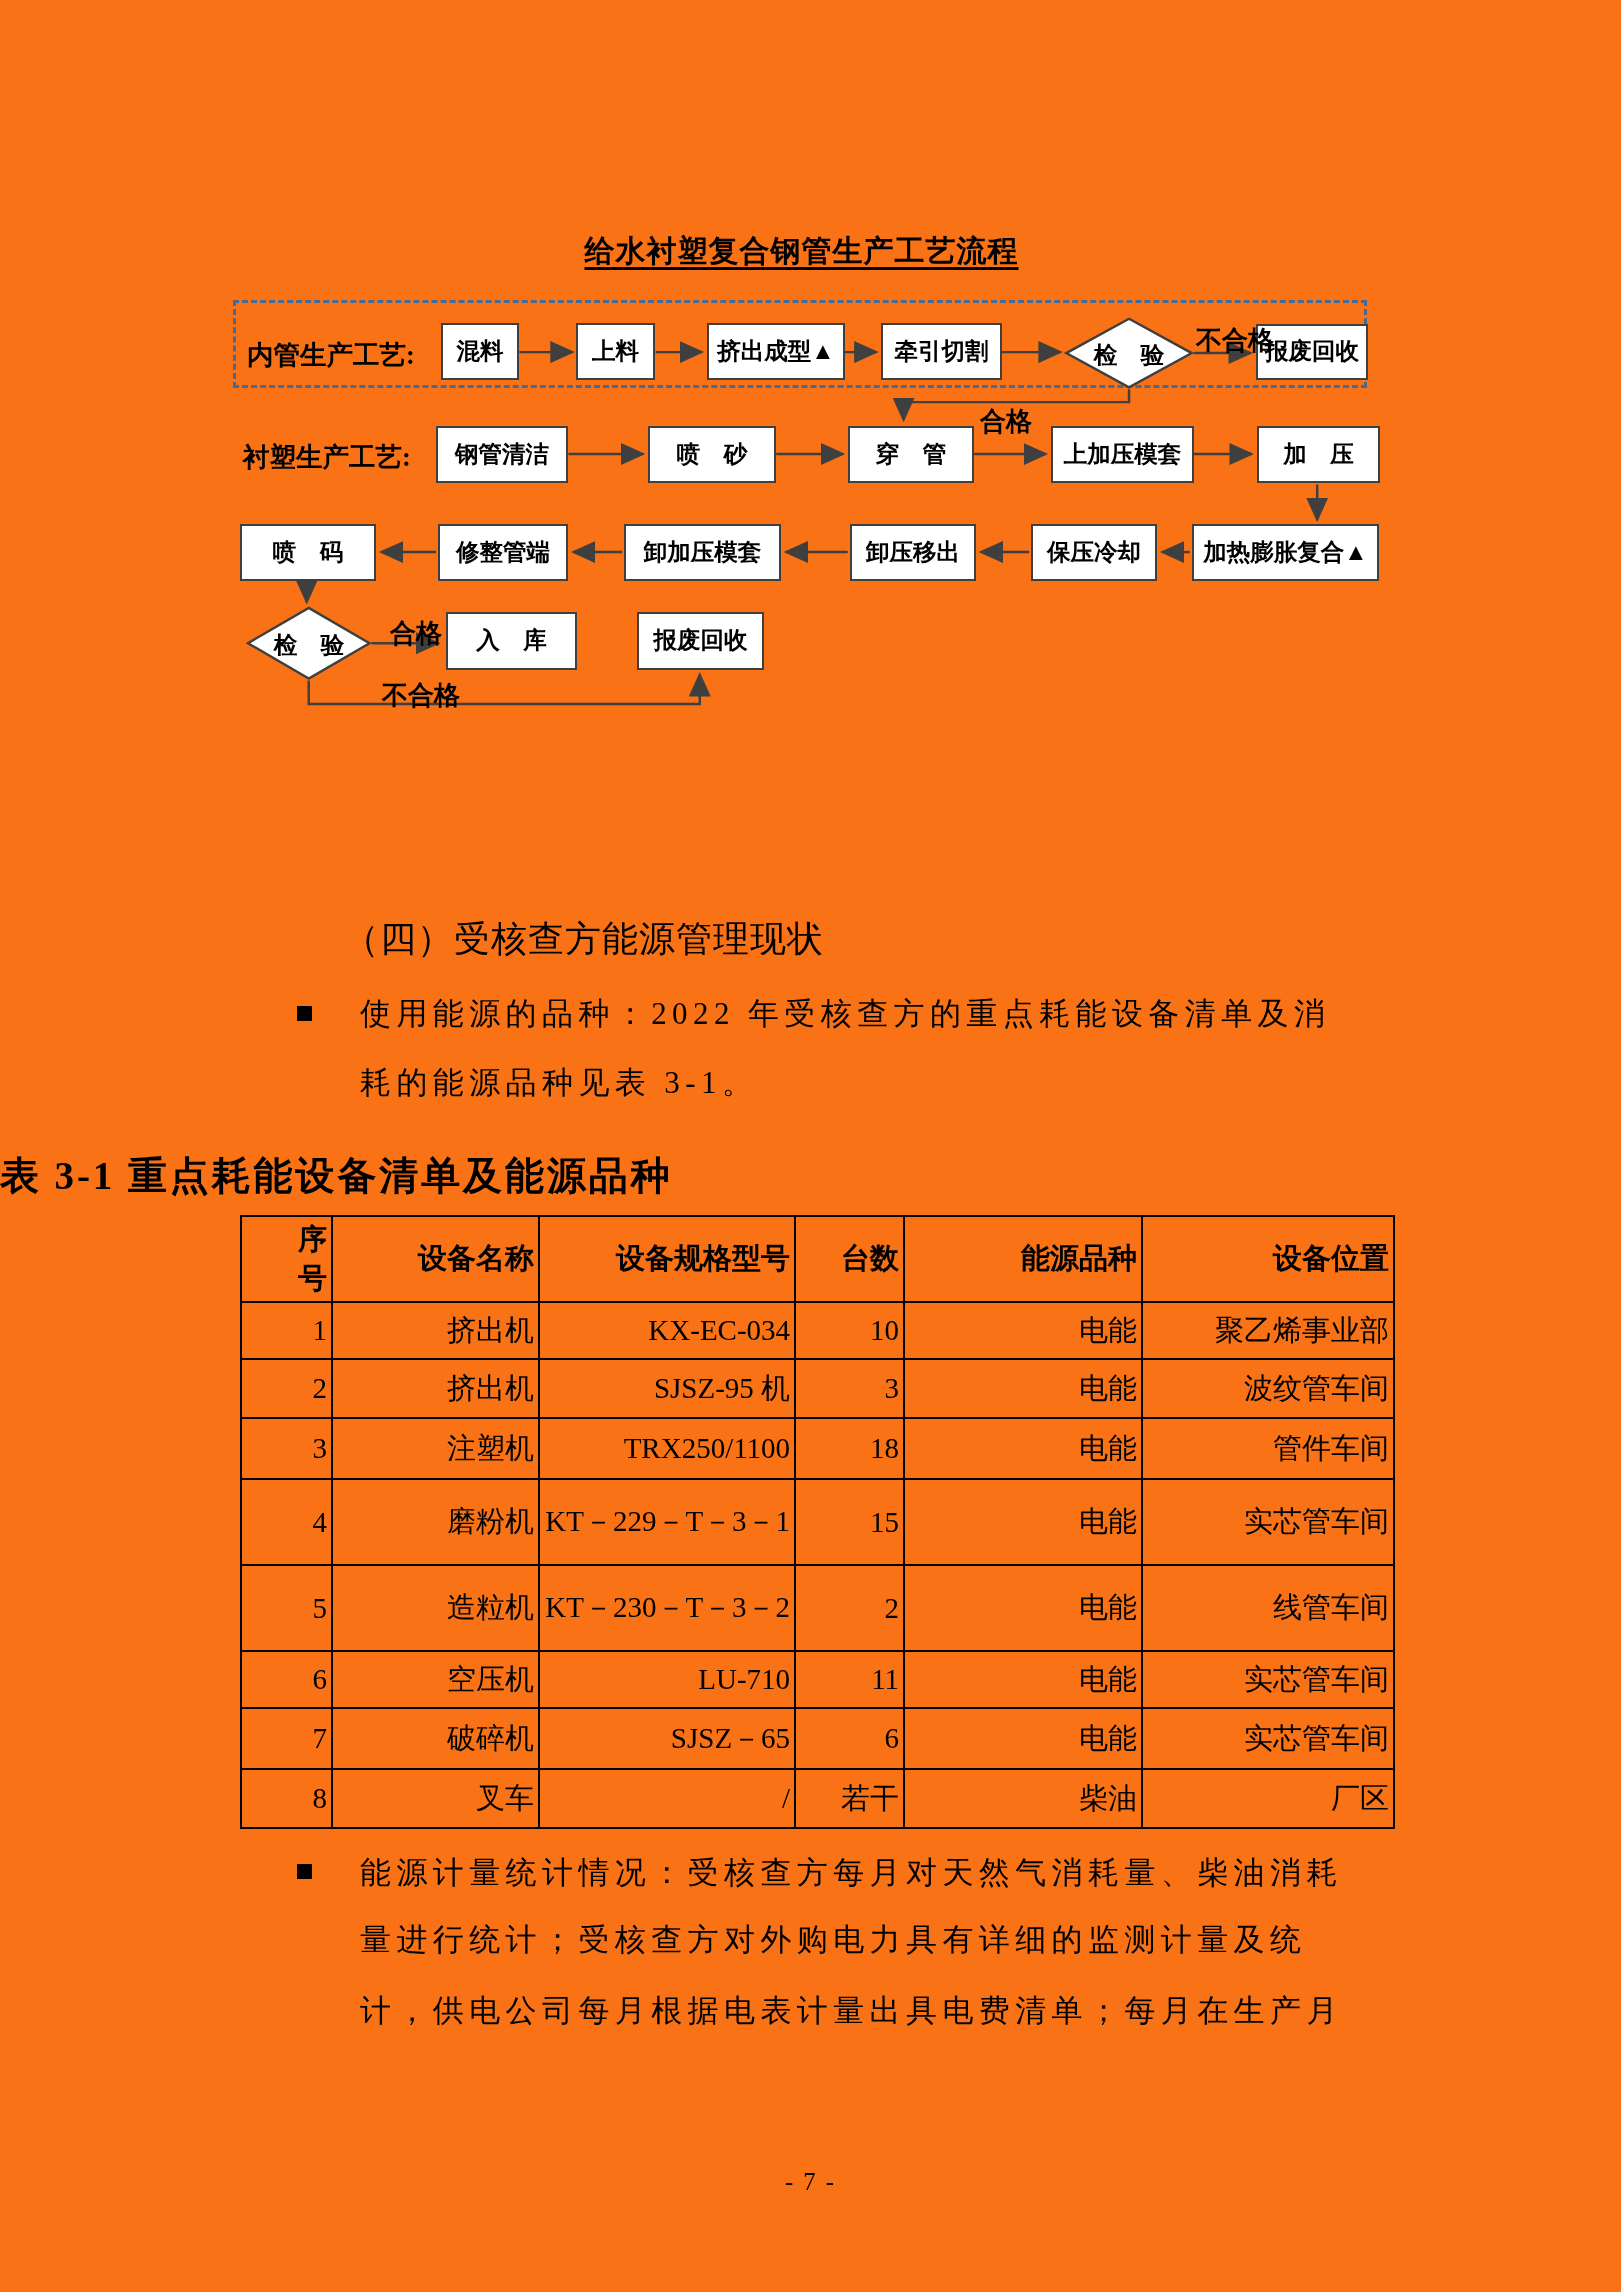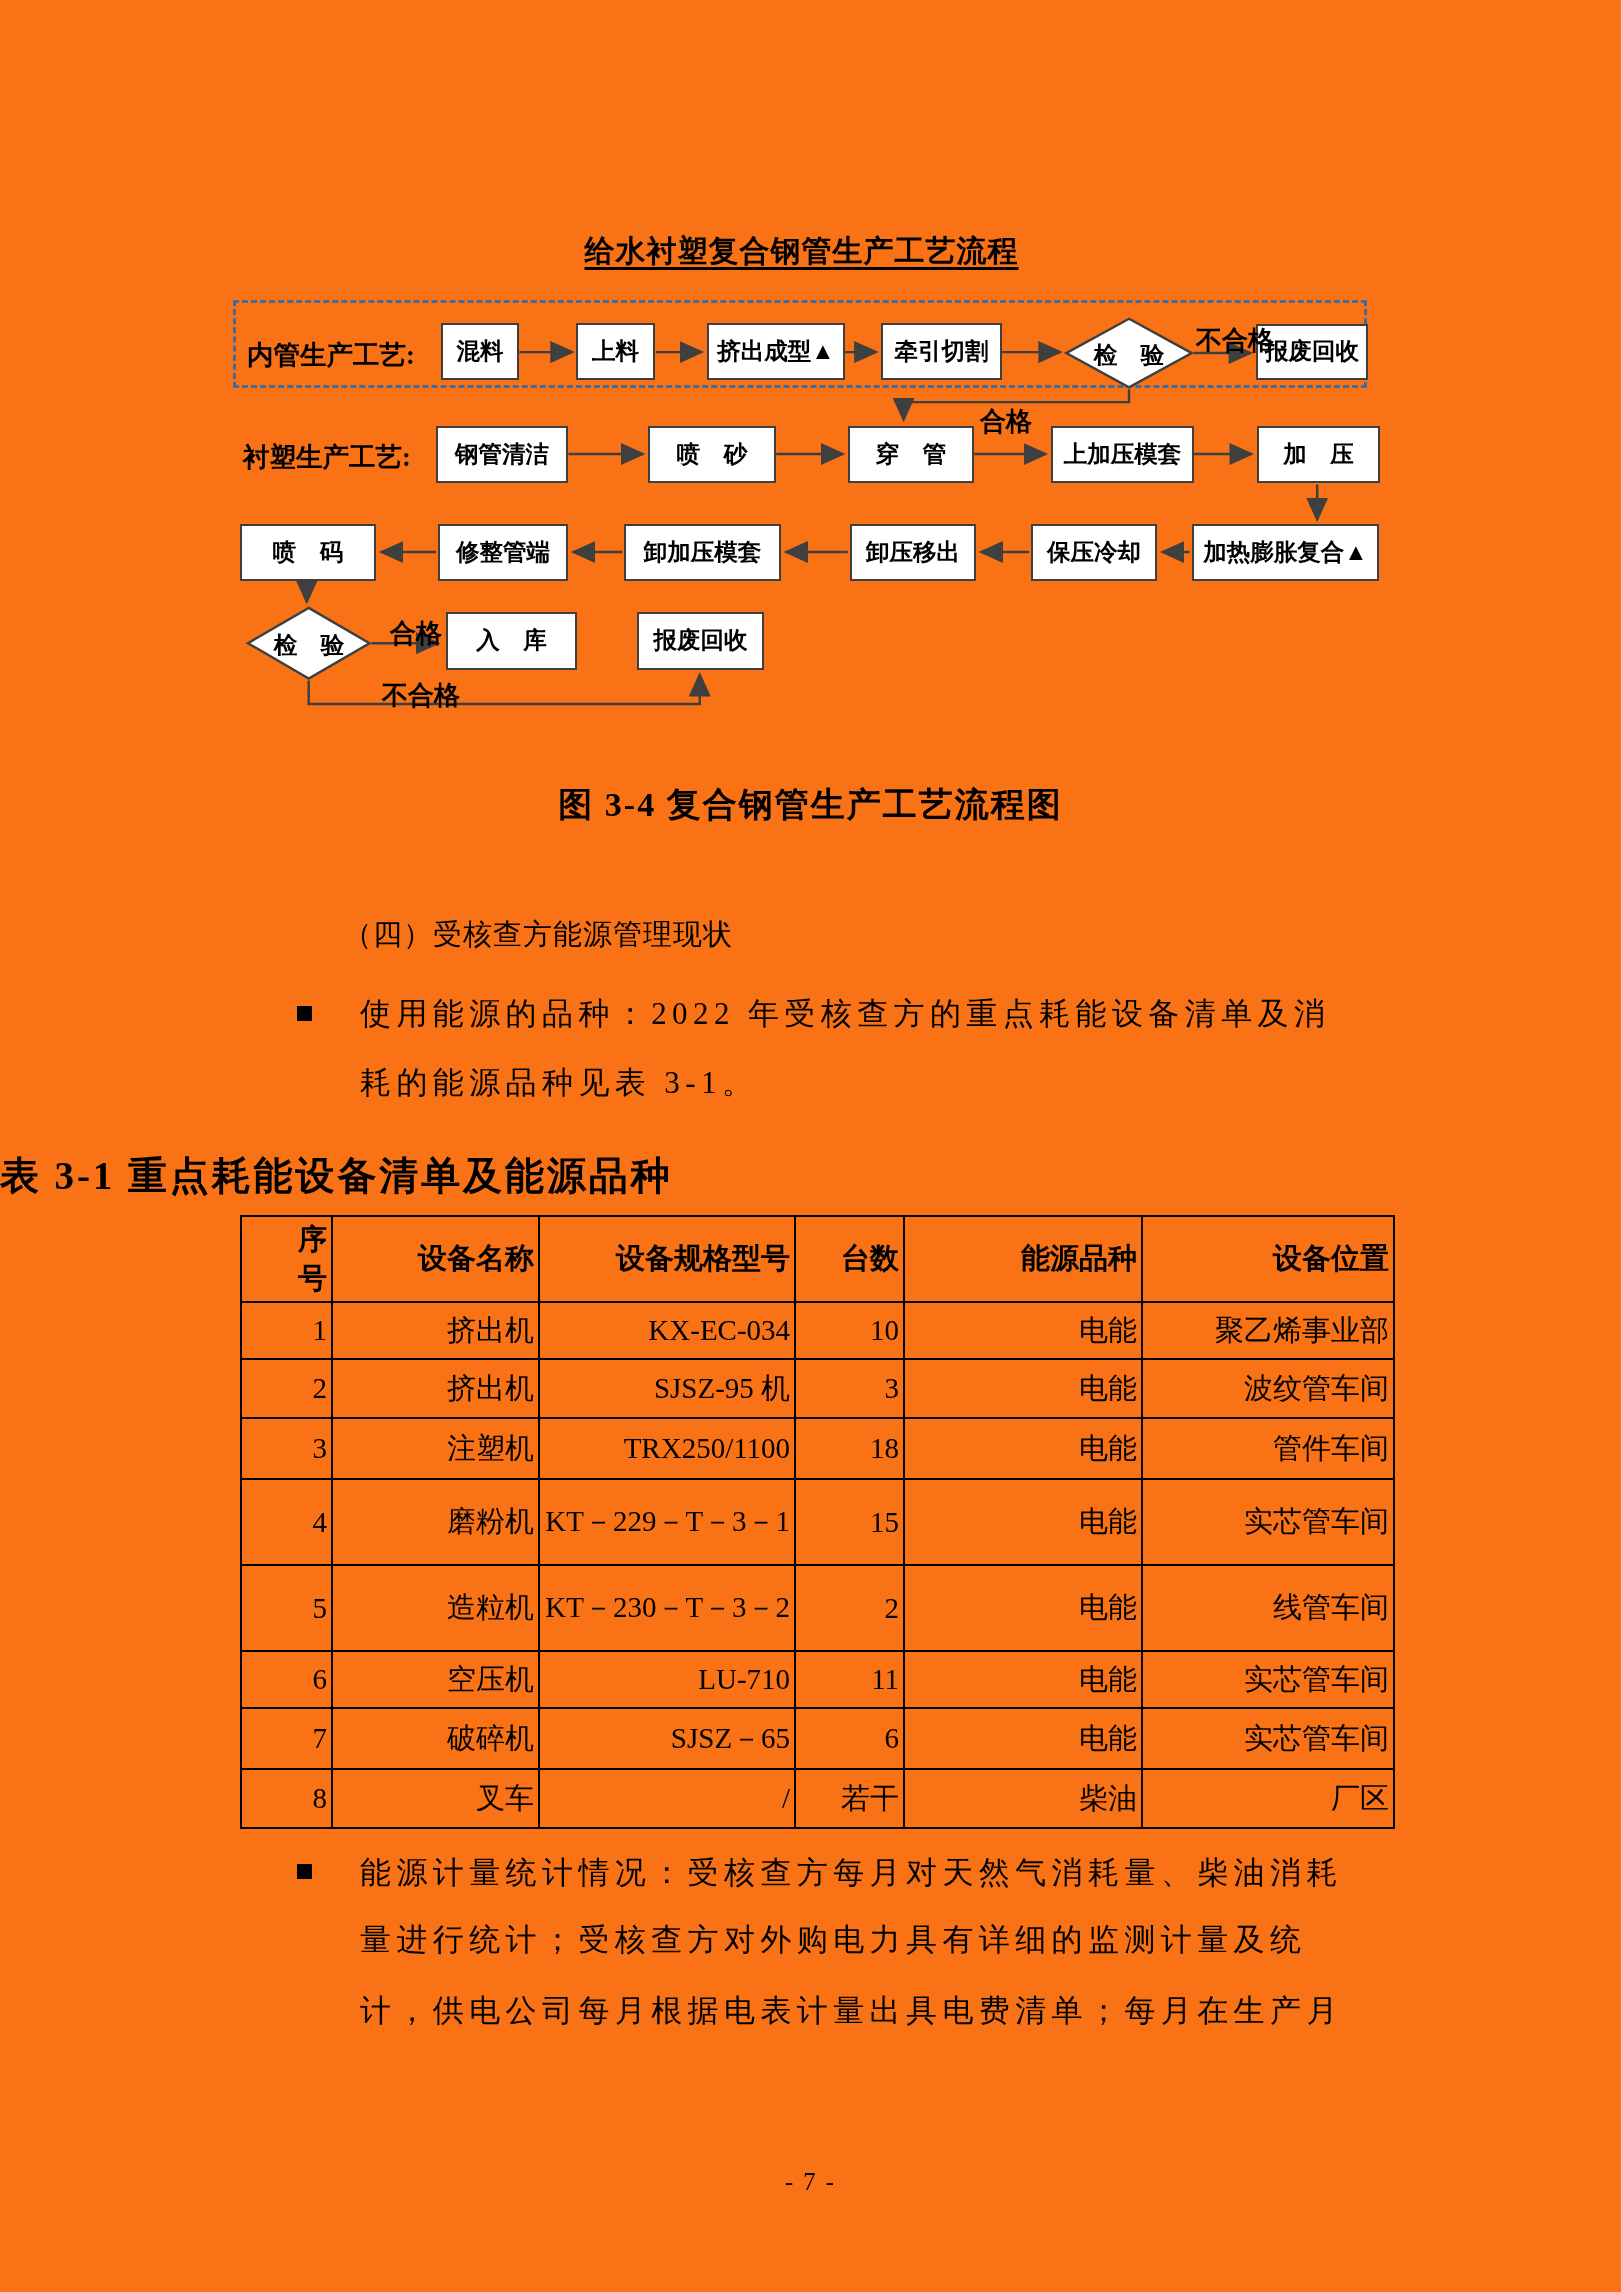--- a/index.html
+++ b/index.html
@@ -33,21 +33,21 @@
   .fc-diamond-label{
     position:absolute;width:122px;text-align:center;font-size:23.5px;font-weight:bold;
   }
   .fc-svg{position:absolute;left:0;top:0;pointer-events:none;}
   
   .fig-caption{
     position:absolute;left:0;top:782px;width:1621px;text-align:center;
     font-size:34px;font-weight:bold;letter-spacing:2px;
   }
   .section-heading{
-    position:absolute;left:343px;top:915px;font-size:29px;letter-spacing:1px;
+    position:absolute;left:343px;top:915px;font-size:36px;letter-spacing:1px;
   }
   .bullet-square{position:absolute;width:14.7px;height:14.7px;background:#000;}
   .body-line{
     position:absolute;left:360px;font-size:31px;letter-spacing:5.4px;white-space:nowrap;
   }
   .table-title{
     position:absolute;left:0;top:1149px;width:1621px;
     font-size:39px;font-weight:bold;letter-spacing:2.9px;
   }
   
@@ -143,21 +143,20 @@
 
   <div class="fc-diamond-label" style="left:248px;top:629px">检　验</div>
   <div class="fc-box" style="left:446px;top:612px;width:131px;height:58px">入　库</div>
   <div class="fc-box" style="left:637px;top:612px;width:127px;height:58px">报废回收</div>
 
   <div class="fc-edgelabel" style="left:1196px;top:323px">不合格</div>
   <div class="fc-edgelabel" style="left:980px;top:404px">合格</div>
   <div class="fc-edgelabel" style="left:390px;top:616px">合格</div>
   <div class="fc-edgelabel" style="left:382px;top:678px">不合格</div>
 
-  <div class="fig-caption">图 3-4 复合钢管生产工艺流程图</div>
 
   <div class="section-heading">（四）受核查方能源管理现状</div>
 
   <div class="bullet-square" style="left:297px;top:1006px"></div>
   <div class="body-line" style="top:993px">使用能源的品种：2022 年受核查方的重点耗能设备清单及消</div>
   <div class="body-line" style="top:1062px">耗的能源品种见表 3-1。</div>
 
   <div class="table-title">表 3-1 重点耗能设备清单及能源品种</div>
 
   <table class="dev-table" style="border:2.9px solid #000">

